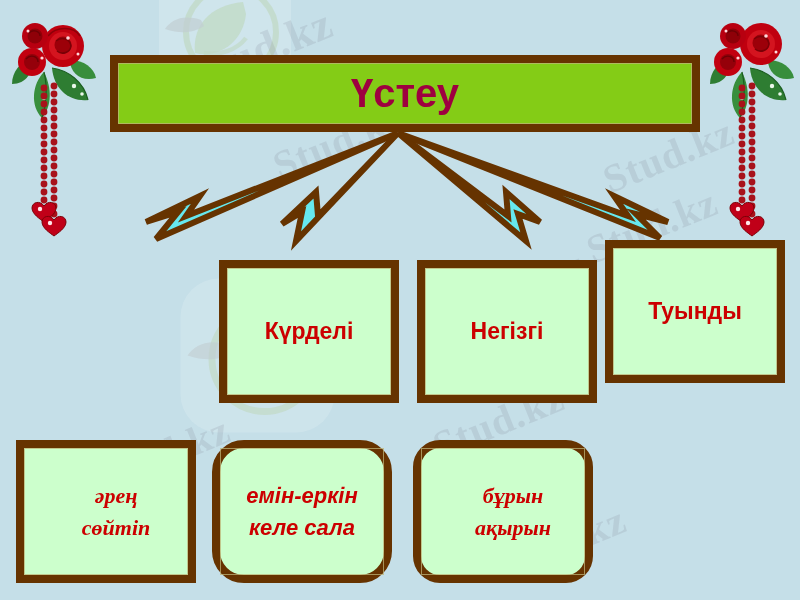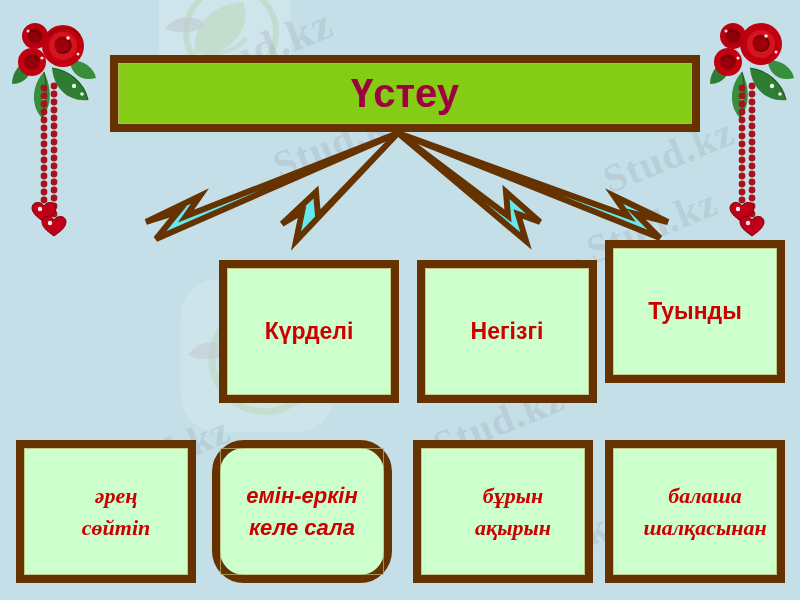--- a/index.html
+++ b/index.html
@@ -168,33 +168,27 @@
     </span>
   </div>
 
   <div class="box box-green lvl3-sans" style="left:212px; top:440px; width:180px; height:143px;border-radius:32px;">
     <span>
       <span>емін-еркін</span><br>
       <span>келе сала</span>
     </span>
   </div>
 
-  <div class="box box-green lvl3-serif" style="left:413px; top:440px; width:180px; height:143px;">
+  <div class="box box-green lvl3-serif" style="left:413px; top:440px; width:180px; height:143px;border-radius:27px;">
     <span>
       <span>бұрын</span><br>
       <span>ақырын</span>
     </span>
   </div>
 
-  <div class="box box-green lvl3-serif" style="left:605px; top:440px; width:180px; height:143px;">
-    <span>
-      <span>балаша</span><br>
-      <span>шалқасынан</span>
-    </span>
-  </div>
 
   <svg class="rose-layer" id="rose-left" width="92" height="232" viewBox="0 0 92 232">
 
     <g>
       <path d="M44 54 C60 56 76 68 80 86 C62 88 46 76 44 54 Z" fill="#2e7d32"></path>
       <path d="M44 54 C60 56 76 68 80 86" fill="none" stroke="#1b5e20" stroke-width="1.2"></path>
       <path d="M36 58 C44 74 44 92 34 104 C22 92 24 70 36 58 Z" fill="#388e3c"></path>
       <path d="M36 58 C40 74 38 92 34 104" fill="none" stroke="#1b5e20" stroke-width="1.2"></path>
       <path d="M24 44 C12 48 4 58 4 70 C18 70 26 58 24 44 Z" fill="#2e7d32"></path>
       <path d="M62 46 C76 46 86 54 88 64 C74 68 62 60 62 46 Z" fill="#388e3c"></path>

